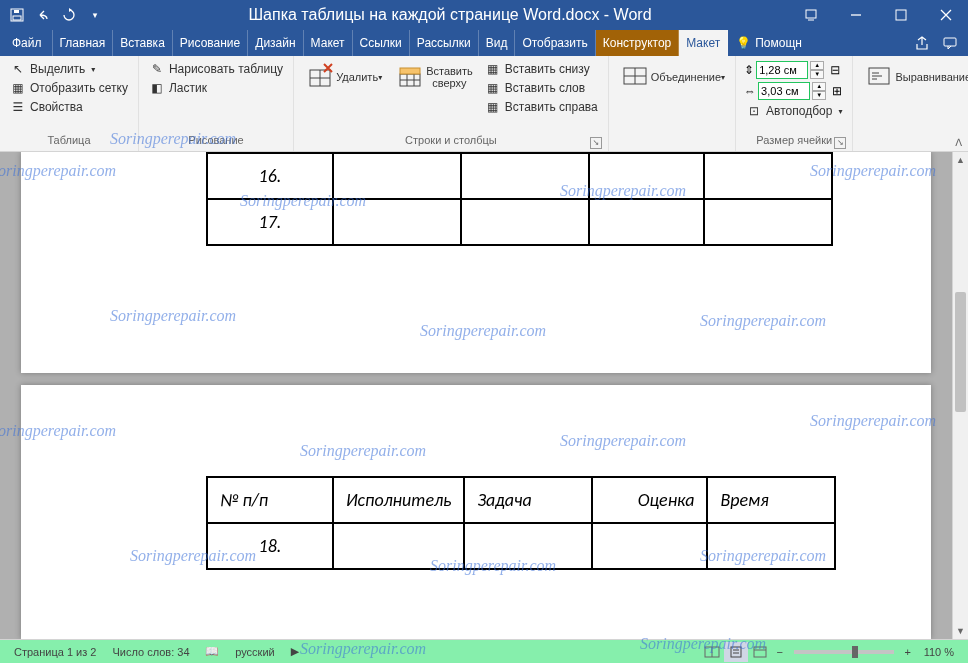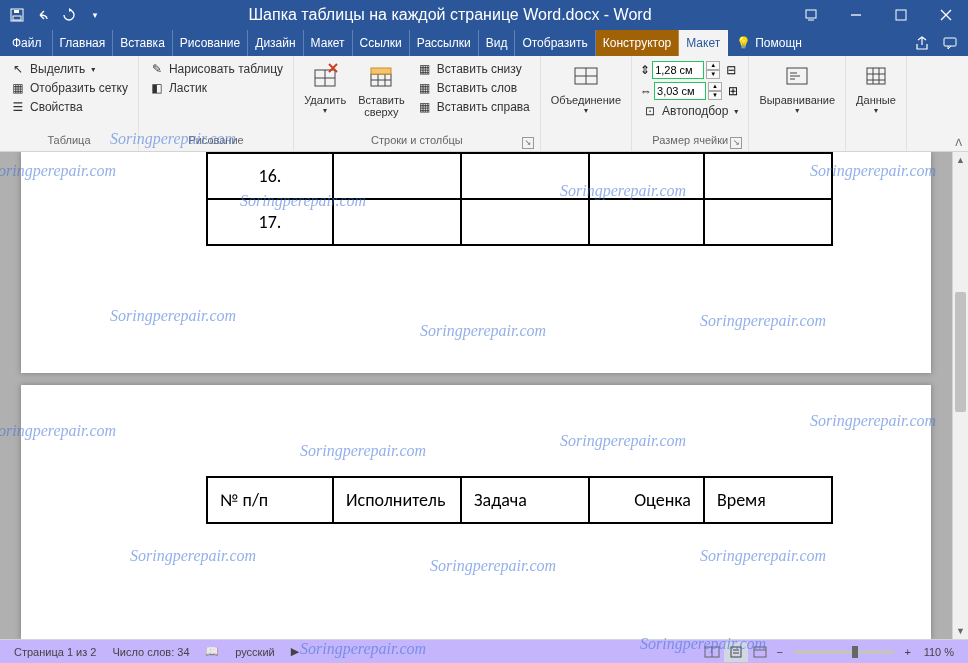--- a/index.html
+++ b/index.html
@@ -25,51 +25,51 @@
 
 
 .ribbon { height: 96px; background: #f3f3f3; border-bottom: 1px solid #d4d4d4; display: flex; font-size: 12px; position: relative; }
 .ribbon .group { display: flex; flex-direction: column; border-right: 1px solid #e1e1e1; padding: 2px 4px 0; }
 .ribbon .group-body { flex: 1; display: flex; align-items: flex-start; }
 .ribbon .group-label { text-align: center; font-size: 11px; color: #666; height: 18px; line-height: 14px; position: relative; }
 .ribbon .group-label .launcher { position: absolute; right: 2px; bottom: 2px; width: 12px; height: 12px; border: 1px solid #999; font-size: 8px; line-height: 10px; text-align: center; color: #666; cursor: pointer; }
 .ribbon .btn-stack { display: flex; flex-direction: column; gap: 1px; padding: 2px; }
 .ribbon .small-btn { display: flex; align-items: center; gap: 4px; padding: 1px 4px; cursor: pointer; white-space: nowrap; color: #333; }
 .ribbon .small-btn .icn { width: 16px; height: 16px; display: inline-flex; align-items: center; justify-content: center; font-size: 12px; }
-.ribbon .big-btn { display: flex; flex-direction: column; align-items: center; justify-content: space-between; padding: 2px 6px; cursor: pointer; color: #333; text-align: center; min-width: 46px; }
+.ribbon .big-btn { display: flex; flex-direction: row; align-items: center; justify-content: space-between; padding: 2px 6px; cursor: pointer; color: #333; text-align: center; min-width: 46px; }
 .ribbon .big-btn .big-icn { width: 32px; height: 32px; display: flex; align-items: center; justify-content: center; font-size: 22px; margin-bottom: 2px; }
 .ribbon .big-btn .lbl { font-size: 11px; line-height: 12px; }
 .ribbon .spin-row { display: flex; align-items: center; gap: 2px; padding: 1px 2px; }
 .ribbon .spin-row input { width: 52px; height: 18px; font-size: 11px; border: 1px solid #22c55e; padding: 0 2px; }
 .ribbon .spin-row .spin { display: flex; flex-direction: column; }
 .ribbon .spin-row .spin span { width: 14px; height: 9px; border: 1px solid #ababab; font-size: 6px; line-height: 7px; text-align: center; background: #f8f8f8; cursor: pointer; }
 .ribbon .collapse-caret { position: absolute; right: 6px; bottom: 3px; font-size: 10px; color: #666; cursor: pointer; }
 
 
 .doc-area { position: absolute; top: 152px; left: 0; right: 0; bottom: 24px; background: #b0b0b0; overflow: hidden; }
-.doc-scroll { position: absolute; top: 0; left: 0; right: 16px; bottom: 0; overflow: hidden; display: flex; flex-direction: column; align-items: center; gap: 12px; }
+.doc-scroll { position: absolute; top: 0; left: 0; right: 16px; bottom: 0; overflow: hidden; display: flex; flex-direction: column; align-items: center; gap: 12px; font-style: italic; }
 .page { background: #fff; width: 910px; box-shadow: 0 0 6px rgba(0,0,0,0.3); padding: 20px 40px; position: relative; }
 .page.first { height: 230px; padding-top: 0; }
 .page.second { height: 260px; padding-top: 91px; }
 .wtable { border-collapse: collapse; margin-left: 145px; }
 .wtable td { border: 2px solid #000; height: 46px; font-size: 18px; font-family: Calibri, Arial, sans-serif; padding: 0 12px; vertical-align: middle; }
 .wtable .c1 { width: 126px; }
 .wtable .c2 { width: 128px; }
 .wtable .c3 { width: 128px; }
 .wtable .c4 { width: 115px; text-align: right; }
 .wtable .c5 { width: 128px; }
 .wtable .num { text-align: center; }
 .vscroll { position: absolute; top: 0; right: 0; width: 16px; bottom: 0; background: #f0f0f0; border-left: 1px solid #d4d4d4; }
 .vscroll .thumb { position: absolute; left: 2px; right: 2px; top: 140px; height: 120px; background: #c1c1c1; border-radius: 2px; }
 .vscroll .arrow { position: absolute; left: 0; right: 0; height: 16px; text-align: center; font-size: 9px; color: #666; line-height: 16px; cursor: pointer; }
 .vscroll .arrow.up { top: 0; }
 .vscroll .arrow.down { bottom: 0; }
 
 
-.statusbar { position: absolute; bottom: 0; left: 0; right: 0; height: 24px; background: #c4b5fd; border-top: 1px solid #d4d4d4; display: flex; align-items: center; font-size: 11px; color: #444; padding: 0 6px; }
+.statusbar { position: absolute; bottom: 0; left: 0; right: 0; height: 24px; background: #86efac; border-top: 1px solid #d4d4d4; display: flex; align-items: center; font-size: 11px; color: #444; padding: 0 6px; }
 .statusbar .sb-item { padding: 0 8px; display: flex; align-items: center; gap: 4px; cursor: pointer; }
 .statusbar .spacer { flex: 1; }
 .statusbar .view-btn { width: 24px; height: 20px; display: flex; align-items: center; justify-content: center; cursor: pointer; color: #666; }
 .statusbar .view-btn.active { background: #d0d7e5; }
 .statusbar .zoom-slider { width: 100px; height: 4px; background: #c4c4c4; position: relative; margin: 0 6px; }
 .statusbar .zoom-slider .zthumb { position: absolute; top: -4px; left: 58px; width: 6px; height: 12px; background: #666; }
 .statusbar .zbtn { width: 16px; text-align: center; cursor: pointer; }
 
 
 .wm { position: absolute; color: #3a6fd8; font-style: italic; font-family: "Comic Sans MS", cursive; font-size: 16px; opacity: 0.55; pointer-events: none; user-select: none; white-space: nowrap; }
@@ -346,20 +346,27 @@
     <div class="page second">
       <table class="wtable">
         <tbody>
             <tr>
           <td class="c1">№ п/п</td>
           <td class="c2">Исполнитель</td>
           <td class="c3">Задача</td>
           <td class="c4">Оценка</td>
           <td class="c5">Время</td>
         </tr>
+        <tr>
+              <td class="c1 num">18.</td>
+              <td class="c2"></td>
+              <td class="c3"></td>
+              <td class="c4"></td>
+              <td class="c5"></td>
+            </tr>
       </tbody>
         </table>
     </div>
   </div>
   <div class="vscroll">
     <div class="arrow up">▲</div>
     <div class="thumb"></div>
     <div class="arrow down">▼</div>
   </div>
 

